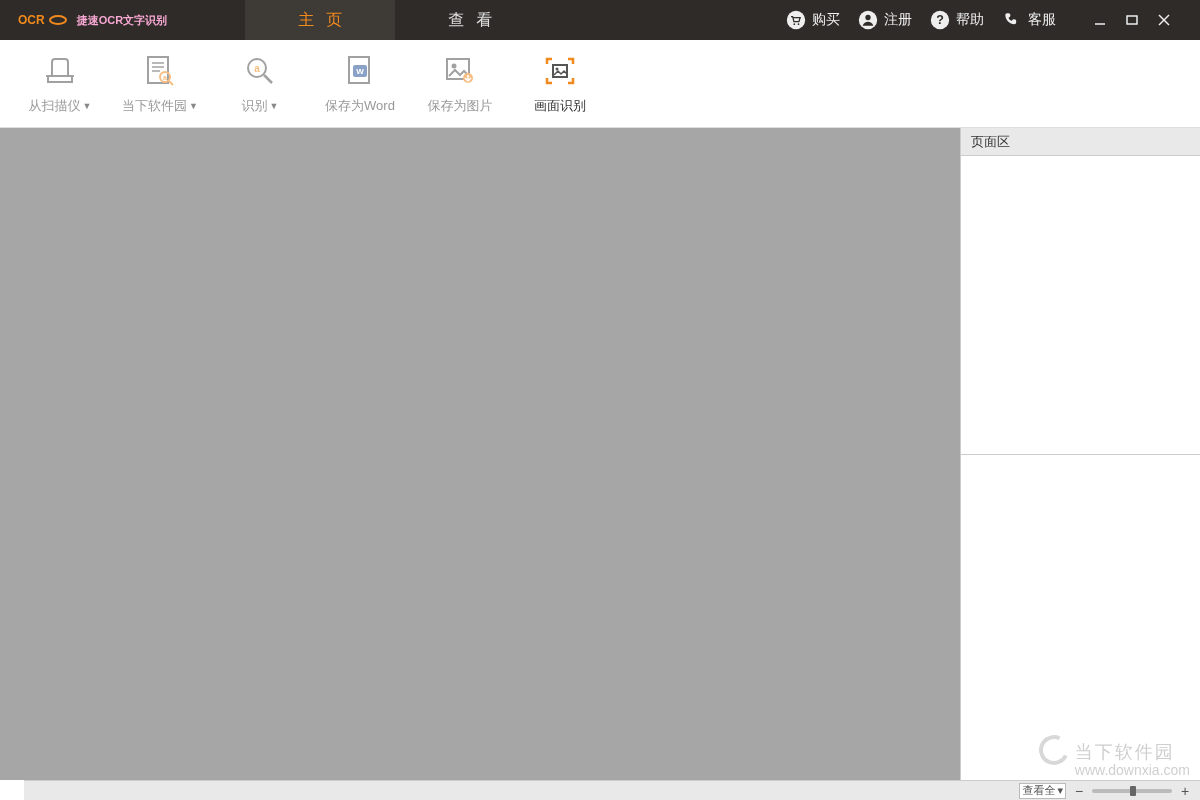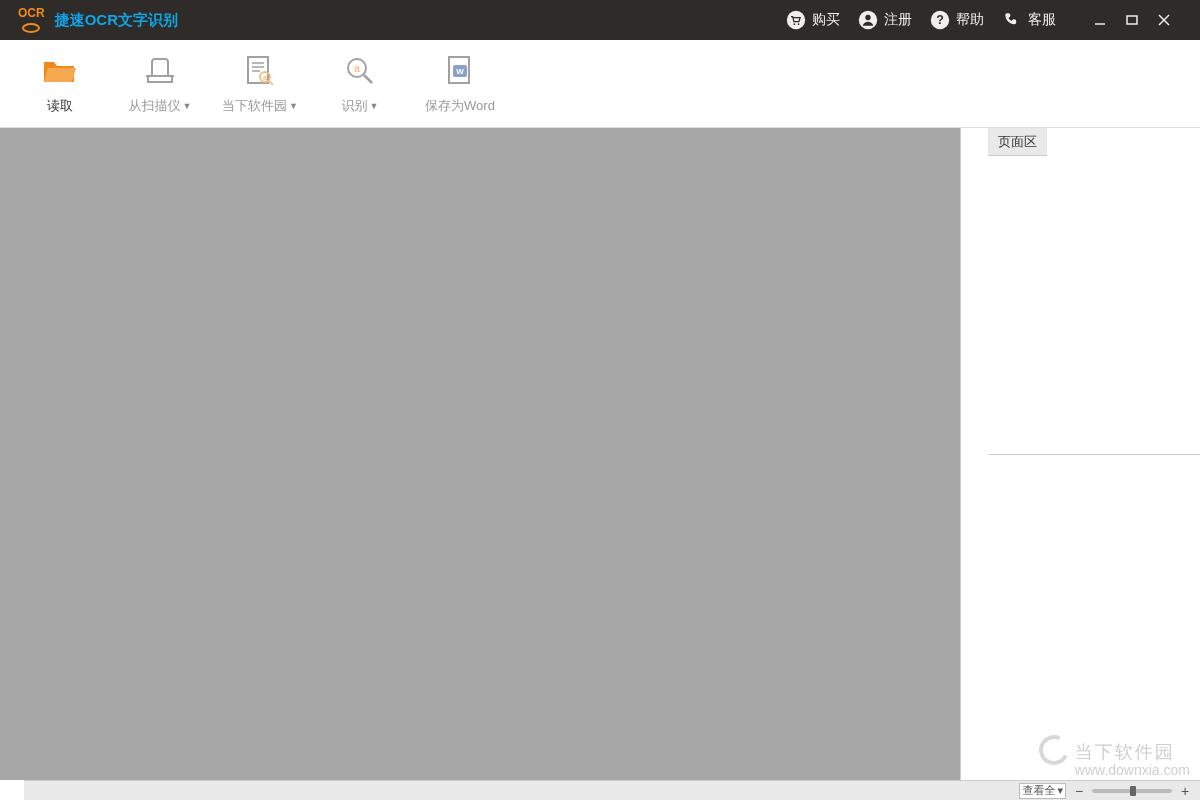--- a/index.html
+++ b/index.html
@@ -1,21 +1,21 @@
 <!DOCTYPE html>
 <html><head>
 <meta charset="utf-8">
 <style>
 * { margin: 0; padding: 0; box-sizing: border-box; font-family: "Microsoft YaHei", "PingFang SC", sans-serif; }
 body { width: 1200px; height: 800px; overflow: hidden; background: #fff; }
 .titlebar { height: 40px; background: #2e2b28; color: #fff; display: flex; align-items: stretch; }
 .logo-area { display: flex; align-items: center; padding: 0 18px; gap: 10px; }
 .logo-text { color: #f08a1d; font-size: 12px; font-weight: bold; line-height: 1; }
 .logo-eye { width: 18px; height: 10px; border: 2px solid #f08a1d; border-radius: 50%; position: relative; }
-.app-title { font-size: 15px; font-weight: bold; color: #0ea5e9; }
+.app-title { font-size: 11px; font-weight: bold; color: #f9a8d4; }
 .tabs { display: flex; margin-left: 60px; }
 .tab { width: 150px; display: flex; align-items: center; justify-content: center; font-size: 16px; letter-spacing: 12px; text-indent: 12px; cursor: pointer; }
 .tab.active { background: #3e3a36; color: #f08a1d; }
 .tab.inactive { color: #ddd; }
 .title-spacer { flex: 1; }
 .title-actions { display: flex; align-items: center; gap: 18px; padding-right: 20px; }
 .title-action { display: flex; align-items: center; gap: 6px; font-size: 14px; color: #eee; cursor: pointer; }
 .title-action svg { width: 20px; height: 20px; fill: #eee; }
 .win-controls { display: flex; align-items: center; gap: 0; margin-left: 10px; }
 .win-btn { width: 32px; height: 40px; display: flex; align-items: center; justify-content: center; cursor: pointer; color: #eee; }
@@ -23,21 +23,21 @@
 .toolbar { height: 88px; background: #fff; border-bottom: 1px solid #ddd; display: flex; align-items: center; padding: 0 10px; }
 .tool { width: 100px; display: flex; flex-direction: column; align-items: center; gap: 8px; cursor: pointer; }
 .tool .icon-box { height: 36px; display: flex; align-items: center; justify-content: center; }
 .tool .label { font-size: 13px; color: #333; display: flex; align-items: center; gap: 2px; }
 .tool.disabled .label { color: #999; }
 .tool.disabled svg { opacity: 0.55; }
 .dd-arrow { font-size: 9px; color: #888; }
 .content { display: flex; height: calc(800px - 40px - 88px - 20px); }
 .canvas { flex: 1; background: #a6a6a6; }
 .sidebar { width: 240px; display: flex; flex-direction: column; border-left: 1px solid #ccc; }
-.panel { flex: 1; display: flex; flex-direction: row; border-bottom: 1px solid #ccc; margin-left: 27px; }
+.panel { flex: 1; display: flex; flex-direction: column; border-bottom: 1px solid #ccc; }
 .panel:last-child { border-bottom: none; }
 .panel-header { height: 28px; background: #e9e9e9; border-bottom: 1px solid #ccc; display: flex; align-items: center; padding: 0 10px; font-size: 13px; color: #333; }
 .panel-body { flex: 1; background: #fff; }
 .statusbar { height: 20px; background: #e9e9e9; border-top: 1px solid #ccc; display: flex; align-items: center; margin-left: 24px; }
 .status-left { flex: 1; }
 .status-right { display: flex; align-items: center; gap: 6px; padding: 0 8px; font-size: 11px; color: #555; }
 .zoom-select { font-size: 11px; height: 16px; border: 1px solid #bbb; background: #fff; padding: 0 2px; cursor: pointer; display: flex; align-items: center; gap: 2px; }
 .zoom-slider { width: 80px; height: 4px; background: #bbb; position: relative; border-radius: 2px; }
 .zoom-thumb { position: absolute; left: 38px; top: -3px; width: 6px; height: 10px; background: #666; border-radius: 1px; }
 .zoom-btn { width: 14px; height: 14px; display: flex; align-items: center; justify-content: center; cursor: pointer; color: #555; font-size: 14px; line-height: 1; }
@@ -45,25 +45,33 @@
 .watermark .wm-logo { width: 30px; height: 30px; border: 4px solid #d8d8d8; border-radius: 50%; border-right-color: transparent; transform: rotate(-20deg); }
 .watermark .wm-text { display: flex; flex-direction: column; line-height: 1.1; }
 .watermark .wm-main { font-size: 18px; color: #cfcfcf; letter-spacing: 2px; margin-top: 21px; }
 .watermark .wm-sub { font-size: 14px; color: #d0d0d0; }
 </style>
 </head>
 <body>
 
 <div class="titlebar">
   <div class="logo-area">
-    <div style="display:flex;flex-direction:column;align-items:center;gap:4px;text-align:right;">
+    <div style="display:flex;flex-direction:row;align-items:center;gap:4px;text-align:right;">
       <span class="logo-text">OCR</span>
       <span class="logo-eye"></span>
     </div>
     <span class="app-title">捷速OCR文字识别</span>
+  </div>
+  <div class="tabs">
+    <div class="tab active">
+        <span>主页</span>
+      </div>
+    <div class="tab inactive">
+        <span>查看</span>
+      </div>
   </div>
   <div class="title-spacer"></div>
   <div class="title-actions">
     <div class="title-action">
       <svg viewBox="0 0 24 24">
           <circle cx="12" cy="12" r="11" fill="#eee"></circle>
           <path d="M6 8h2l1.5 6h6l1.5-5H9" stroke="#2e2b28" stroke-width="1.5" fill="none"></path>
           <circle cx="10" cy="17" r="1" fill="#2e2b28"></circle>
           <circle cx="15" cy="17" r="1" fill="#2e2b28"></circle>
         </svg>
@@ -105,29 +113,20 @@
           <svg viewBox="0 0 14 14">
             <line x1="2" y1="2" x2="12" y2="12"></line>
             <line x1="12" y1="2" x2="2" y2="12"></line>
           </svg>
         </div>
     </div>
   </div>
 </div>
 
 <div class="toolbar">
-  <div class="tool">
-    <div class="icon-box">
-        <svg width="36" height="30" viewBox="0 0 36 30">
-          <path d="M2 6h10l3 4h17v16H2z" fill="#f08a1d"></path>
-          <path d="M6 12h28l-4 14H2z" fill="#f5a94f"></path>
-        </svg>
-      </div>
-    <span class="label">读取</span>
-  </div>
   <div class="tool disabled">
     <div class="icon-box">
         <svg width="32" height="30" viewBox="0 0 32 30">
           <path d="M4 20h24v6H4z" fill="none" stroke="#555" stroke-width="2"></path>
           <path d="M8 20 L8 6 Q8 3 11 3 H21 Q24 3 24 6 V20" fill="none" stroke="#555" stroke-width="2"></path>
           <line x1="2" y1="20" x2="30" y2="20" stroke="#555" stroke-width="2"></line>
         </svg>
       </div>
     <span class="label">
         <span>从扫描仪</span>
@@ -167,20 +166,43 @@
   <div class="tool disabled">
     <div class="icon-box">
         <svg width="30" height="32" viewBox="0 0 30 32">
           <rect x="4" y="2" width="20" height="26" fill="none" stroke="#555" stroke-width="2"></rect>
           <rect x="8" y="10" width="14" height="12" rx="2" fill="#2b579a"></rect>
           <text x="15" y="19" text-anchor="middle" font-size="8" fill="#fff" font-weight="bold">W</text>
         </svg>
       </div>
     <span class="label">保存为Word</span>
   </div>
+  <div class="tool disabled">
+    <div class="icon-box">
+        <svg width="32" height="30" viewBox="0 0 32 30">
+          <rect x="3" y="3" width="22" height="20" fill="none" stroke="#555" stroke-width="2"></rect>
+          <circle cx="10" cy="10" r="2.5" fill="#555"></circle>
+          <path d="M5 20l6-6 5 5 4-4 5 5" fill="none" stroke="#555" stroke-width="2"></path>
+          <circle cx="24" cy="22" r="5" fill="#f08a1d"></circle>
+          <path d="M24 19v6M21 22l3 3 3-3" stroke="#fff" stroke-width="1.5" fill="none"></path>
+        </svg>
+      </div>
+    <span class="label">保存为图片</span>
+  </div>
+  <div class="tool">
+    <div class="icon-box">
+        <svg width="32" height="30" viewBox="0 0 32 30">
+          <path d="M3 8V3h5M24 3h5v5M29 22v5h-5M8 27H3v-5" fill="none" stroke="#f08a1d" stroke-width="2.5"></path>
+          <rect x="9" y="9" width="14" height="12" fill="none" stroke="#555" stroke-width="2"></rect>
+          <circle cx="13" cy="13" r="1.5" fill="#555"></circle>
+          <path d="M10 19l4-4 3 3 3-3 3 3" fill="none" stroke="#555" stroke-width="1.5"></path>
+        </svg>
+      </div>
+    <span class="label">画面识别</span>
+  </div>
 </div>
 
 <div class="content">
   <div class="canvas"></div>
   <div class="sidebar">
     <div class="panel">
       <div class="panel-header">
           <span>页面区</span>
         </div>
       <div class="panel-body"></div>

